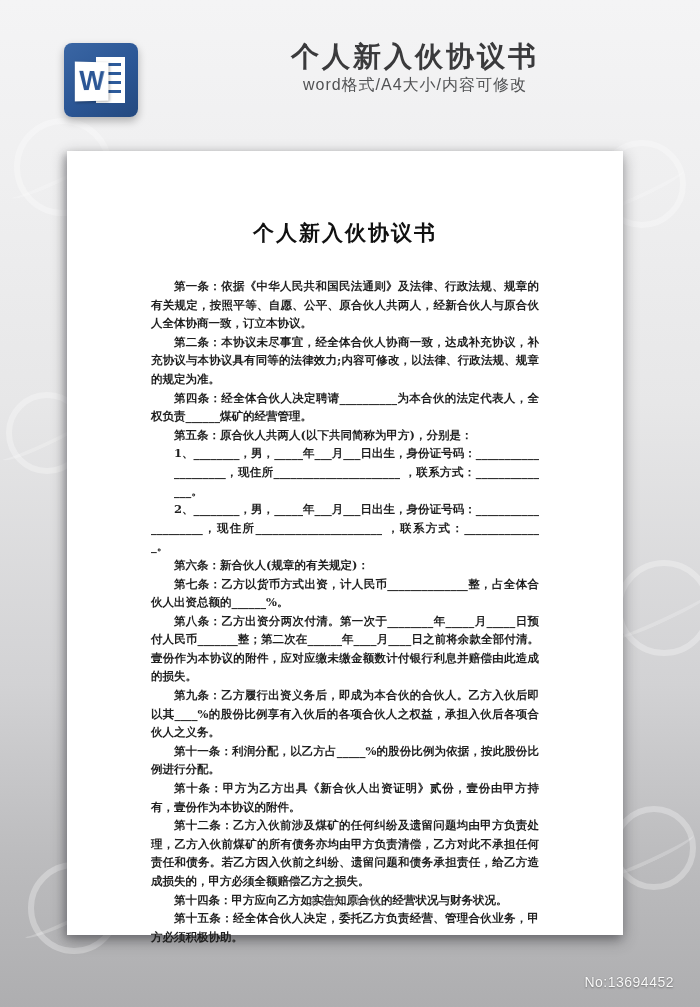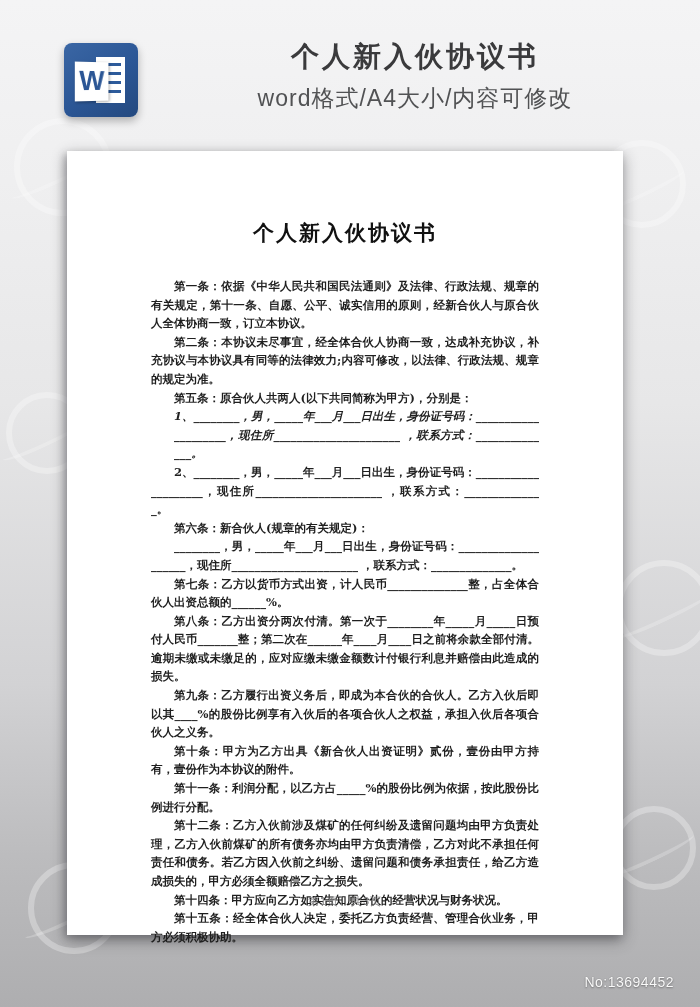--- a/index.html
+++ b/index.html
@@ -18,32 +18,32 @@
              background:linear-gradient(145deg,#3a66a4 0%,#2b5695 55%,#24497f 100%);
              box-shadow:0 4px 8px rgba(0,0,0,0.28);}
   .word-sheet{position:absolute;right:13px;top:14px;width:29px;height:46px;background:#fff;}
   .word-sheet::before{content:"";position:absolute;left:4px;right:4px;top:6px;height:34px;
              background:repeating-linear-gradient(180deg,#2d5b9b 0 3px,#ffffff 3px 9px);}
   .word-w{position:absolute;left:11px;top:19px;width:34px;height:39px;background:#fff;
           box-shadow:1px 1px 3px rgba(0,0,0,0.35);display:flex;align-items:center;justify-content:center;
           font-weight:bold;font-size:27px;color:#2b5695;transform:perspective(120px) rotateY(9deg);}
   .header-text{position:absolute;left:150px;right:20px;top:40px;text-align:center;}
   .header-title{font-size:28px;font-weight:bold;color:#3a3a3c;letter-spacing:3px;line-height:34px;}
-  .header-subtitle{margin-top:9px;font-size:23px;font-weight:400;color:#515254;letter-spacing:1px;}
+  .header-subtitle{margin-top:1px;font-size:16px;font-weight:400;color:#515254;letter-spacing:1px;}
   
   .page{position:absolute;left:67px;top:151px;width:556px;height:784px;background:#ffffff;
         box-shadow:-3px 3px 7px rgba(70,70,75,0.30),0 5px 14px rgba(40,40,45,0.45);
         box-sizing:border-box;padding:68px 84px 0 84px;}
   .doc-title{margin:0 0 30px 0;text-align:center;font-family:"DejaVu Serif","Liberation Serif",serif;
              font-size:21px;font-weight:bold;color:#111;letter-spacing:2px;}
   .doc-body{font-family:"DejaVu Serif","Liberation Serif",serif;font-size:11.5px;line-height:18.6px;
             font-weight:bold;color:#1f1f1f;text-align:justify;word-break:break-all;}
   .doc-body p{margin:0;}
   .doc-body p.indent{text-indent:2em;}
-  .doc-body p.block-indent{padding-left:2em;text-indent:0;font-style:italic;}
+  .doc-body p.block-indent{padding-left:2em;text-indent:0;}
   .page-footer{position:absolute;left:0;right:0;bottom:26px;text-align:center;
                font-size:11px;color:#848486;letter-spacing:1px;}
   
   .no-badge{position:absolute;right:26px;bottom:17px;font-size:14px;color:#fafafa;
             text-shadow:0 1px 2px rgba(0,0,0,0.35),0 0 1px rgba(0,0,0,0.25);letter-spacing:0.5px;}
 </style>
 </head>
 <body>
 
 <div class="screen">
@@ -62,32 +62,32 @@
     </div>
     <div class="header-text">
       <div class="header-title">个人新入伙协议书</div>
       <div class="header-subtitle">word格式/A4大小/内容可修改</div>
     </div>
   </div>
 
   <div class="page">
     <h1 class="doc-title">个人新入伙协议书</h1>
     <div class="doc-body">
-        <p class="para indent">第一条：依据《中华人民共和国民法通则》及法律、行政法规、规章的有关规定，第十一条、自愿、公平、诚实信用的原则，经新合伙人与原合伙人全体协商一致，订立本协议。</p>
+        <p class="para indent">第一条：依据《中华人民共和国民法通则》及法律、行政法规、规章的有关规定，按照平等、自愿、公平、原合伙人共两人，经新合伙人与原合伙人全体协商一致，订立本协议。</p>
         <p class="para indent">第二条：本协议未尽事宜，经全体合伙人协商一致，达成补充协议，补充协议与本协议具有同等的法律效力;内容可修改，以法律、行政法规、规章的规定为准。</p>
+        <p class="para indent">第四条：经全体合伙人决定聘请__________为本合伙的法定代表人，全权负责______煤矿的经营管理。</p>
         <p class="para indent">第五条：原合伙人共两人(以下共同简称为甲方)，分别是：</p>
         <p class="para block-indent">1、________，男，_____年___月___日出生，身份证号码：____________________，现住所______________________ ，联系方式：______________。</p>
         <p class="para indent">2、________，男，_____年___月___日出生，身份证号码：____________________，现住所______________________ ，联系方式：______________。</p>
         <p class="para indent">第六条：新合伙人(规章的有关规定)：</p>
-        <p class="para indent">________，男，_____年___月___日出生，身份证号码：____________________，现住所______________________ ，联系方式：______________。</p>
         <p class="para indent">第七条：乙方以货币方式出资，计人民币______________整，占全体合伙人出资总额的______%。</p>
-        <p class="para indent">第八条：乙方出资分两次付清。第一次于________年_____月_____日预付人民币_______整；第二次在______年____月____日之前将余款全部付清。逾期未缴或未缴足的，应对应缴未缴金额数计付银行利息并赔偿由此造成的损失。</p>
+        <p class="para indent">第八条：乙方出资分两次付清。第一次于________年_____月_____日预付人民币_______整；第二次在______年____月____日之前将余款全部付清。壹份作为本协议的附件，应对应缴未缴金额数计付银行利息并赔偿由此造成的损失。</p>
         <p class="para indent">第九条：乙方履行出资义务后，即成为本合伙的合伙人。乙方入伙后即以其____%的股份比例享有入伙后的各项合伙人之权益，承担入伙后各项合伙人之义务。</p>
+        <p class="para indent">第十一条：利润分配，以乙方占_____%的股份比例为依据，按此股份比例进行分配。</p>
         <p class="para indent">第十条：甲方为乙方出具《新合伙人出资证明》贰份，壹份由甲方持有，壹份作为本协议的附件。</p>
-        <p class="para indent">第十一条：利润分配，以乙方占_____%的股份比例为依据，按此股份比例进行分配。</p>
         <p class="para indent">第十二条：乙方入伙前涉及煤矿的任何纠纷及遗留问题均由甲方负责处理，乙方入伙前煤矿的所有债务亦均由甲方负责清偿，乙方对此不承担任何责任和债务。若乙方因入伙前之纠纷、遗留问题和债务承担责任，给乙方造成损失的，甲方必须全额赔偿乙方之损失。</p>
         <p class="para indent">第十四条：甲方应向乙方如实告知原合伙的经营状况与财务状况。</p>
         <p class="para indent">第十五条：经全体合伙人决定，委托乙方负责经营、管理合伙业务，甲方必须积极协助。</p>
       </div>
     <div class="page-footer">第1页　共3页</div>
   </div>
 
   <div class="no-badge">No:13694452</div>
 
 </div>

